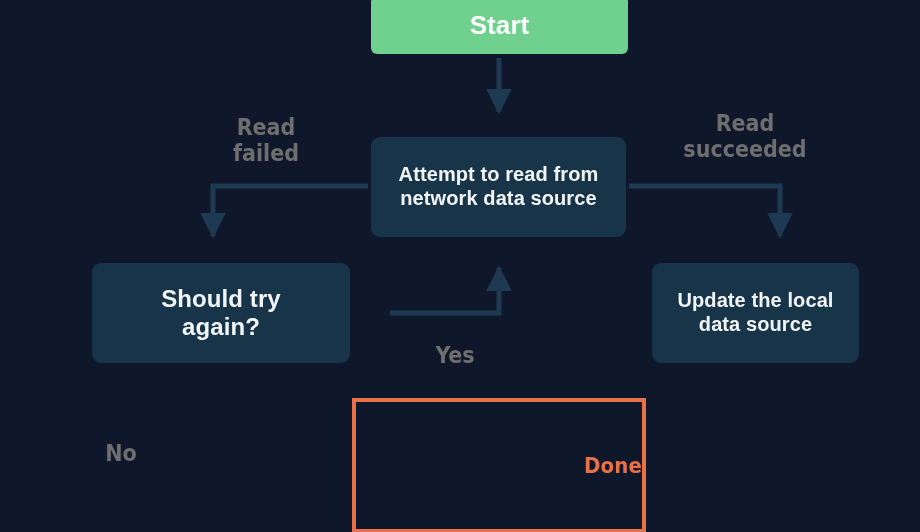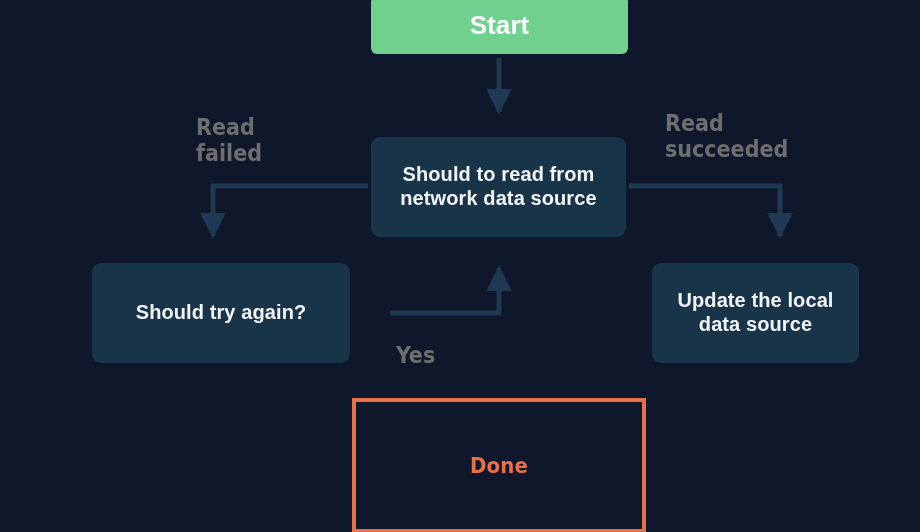--- a/index.html
+++ b/index.html
@@ -49,21 +49,21 @@
     padding: 0 14px;
   }
   .node-retry {
     left: 92px;
     top: 263px;
     width: 258px;
     height: 100px;
     background: #183449;
     color: #f2f5f7;
     border-radius: 9px;
-    font-size: 20px;
+    font-size: 24px;
     font-weight: 700;
     padding: 0 30px;
   }
   .node-update {
     left: 652px;
     top: 263px;
     width: 207px;
     height: 100px;
     background: #183449;
     color: #f2f5f7;
@@ -77,26 +77,28 @@
     top: 398px;
     width: 294px;
     height: 135px;
     background: transparent;
     border: 4px solid #e8714a;
     color: #e8714a;
     font-size: 22px;
     font-weight: 700;
     font-family: "DejaVu Sans Condensed", "Liberation Sans Narrow", "Liberation Sans", sans-serif;
     font-stretch: condensed;
+    justify-content: flex-end;
   }
   .edge-label {
     position: absolute;
     color: #6e6e6e;
     font-size: 23px;
     font-weight: 700;
+    text-align: center;
     line-height: 1.12;
     font-family: "DejaVu Sans Condensed", "Liberation Sans Narrow", "Liberation Sans", sans-serif;
     font-stretch: condensed;
     white-space: pre-line;
   }
   .label-read-failed { left: 196px; top: 115px; width: 140px; }
   .label-read-succeeded { left: 665px; top: 111px; width: 160px; }
   .label-yes { left: 396px; top: 343px; width: 118px; }
   .label-no { left: 62px; top: 441px; width: 118px; }
   svg.connectors {
@@ -127,21 +129,21 @@
     <path d="M 629 186 L 780 186 L 780 236" stroke="#1d3a52" stroke-width="5" fill="none" marker-end="url(#arrowhead)"></path>
 
     <path d="M 390 313 L 499 313 L 499 268" stroke="#1d3a52" stroke-width="5" fill="none" marker-end="url(#arrowhead)"></path>
   </svg>
 
   <div class="node node-start">
     <span>Start</span>
   </div>
 
   <div class="node node-attempt">
-    <span>Should to read from network data source</span>
+    <span>Attempt to read from network data source</span>
   </div>
 
   <div class="node node-retry">
     <span>Should try again?</span>
   </div>
 
   <div class="node node-update">
     <span>Update the local data source</span>
   </div>
 
@@ -150,14 +152,15 @@
   </div>
 
   <div class="edge-label label-read-failed">Read
 failed</div>
 
   <div class="edge-label label-read-succeeded">Read
 succeeded</div>
 
   <div class="edge-label label-yes">Yes</div>
 
+  <div class="edge-label label-no">No</div>
 
 </div>
 
 </body></html>

